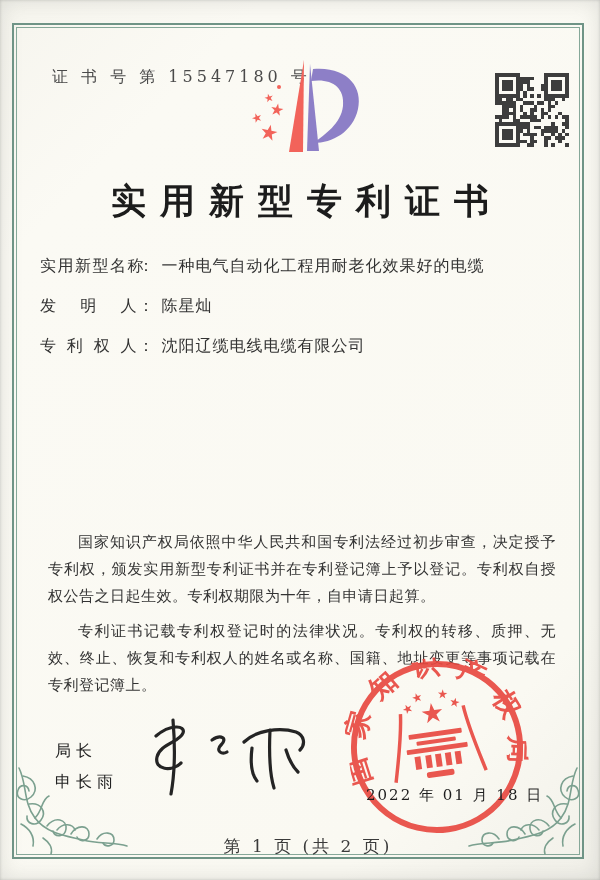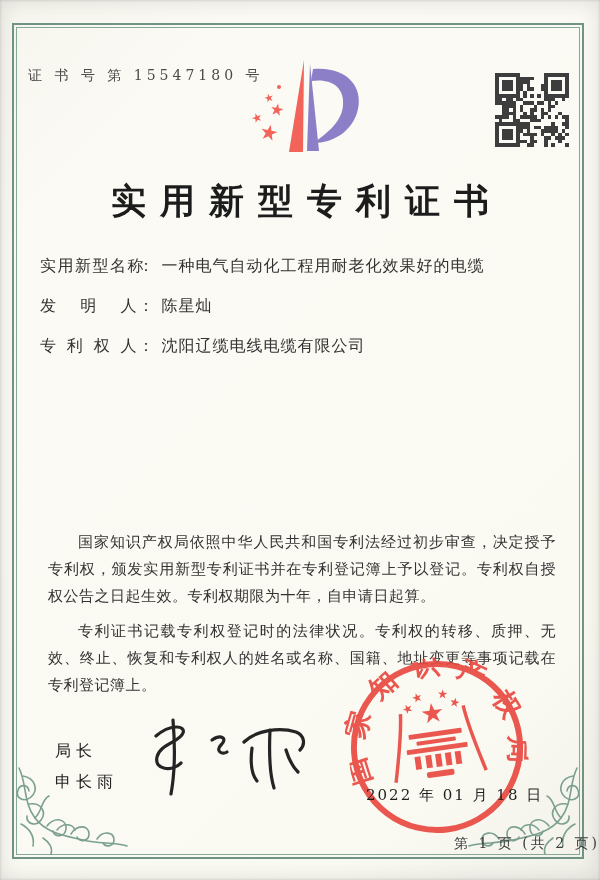--- a/index.html
+++ b/index.html
@@ -16,22 +16,22 @@
   }
   
   .frame{
     position:absolute;left:12px;top:23px;right:16px;bottom:21px;
     border:2px solid #6f9486;pointer-events:none;
   }
   .frame::before{
     content:"";position:absolute;inset:2px;border:1px solid #86a899;
   }
   .cert-no{
-    position:absolute;left:28px;top:67px;
-    font-size:14px;letter-spacing:4px;color:#4a4a4a;
+    position:absolute;left:52px;top:67px;
+    font-size:16px;letter-spacing:4px;color:#4a4a4a;
   }
   .logo{position:absolute;left:246px;top:54px;width:118px;height:112px;}
   .qr{position:absolute;left:495px;top:73px;width:74px;height:74px;}
   .title{
     position:absolute;left:0;right:0;top:178px;text-align:center;
     font-size:35px;font-weight:700;letter-spacing:14px;color:#1c1c1c;
     text-indent:14px; 
   }
   .fields{position:absolute;left:40px;top:256px;width:524px;font-size:16px;letter-spacing:1.5px;color:#333;}
   .row{height:40px;position:relative;white-space:nowrap;}
@@ -47,22 +47,22 @@
   .signer{
     position:absolute;left:55px;top:735px;font-size:16px;letter-spacing:5px;
     line-height:31px;color:#222;
   }
   .signature{position:absolute;left:128px;top:714px;width:195px;height:90px;}
   .seal{position:absolute;left:348px;top:658px;width:178px;height:178px;opacity:.9;transform:rotate(-8deg);}
   .seal-date{
     position:absolute;left:366px;top:786px;font-size:15px;letter-spacing:2px;color:#1e1e1e;
   }
   .footer{
-    position:absolute;left:16px;right:0;top:835px;text-align:right;
-    font-size:14px;letter-spacing:3px;color:#3a3a3a;
+    position:absolute;left:16px;right:0;top:835px;text-align:center;
+    font-size:17px;letter-spacing:3px;color:#3a3a3a;
   }
   .flourish{position:absolute;width:118px;height:118px;}
   .flourish.left{left:13px;bottom:22px;}
   .flourish.right{right:17px;bottom:22px;transform:scaleX(-1);}
 </style>
 </head>
 <body>
 
 <div class="paper">
 

